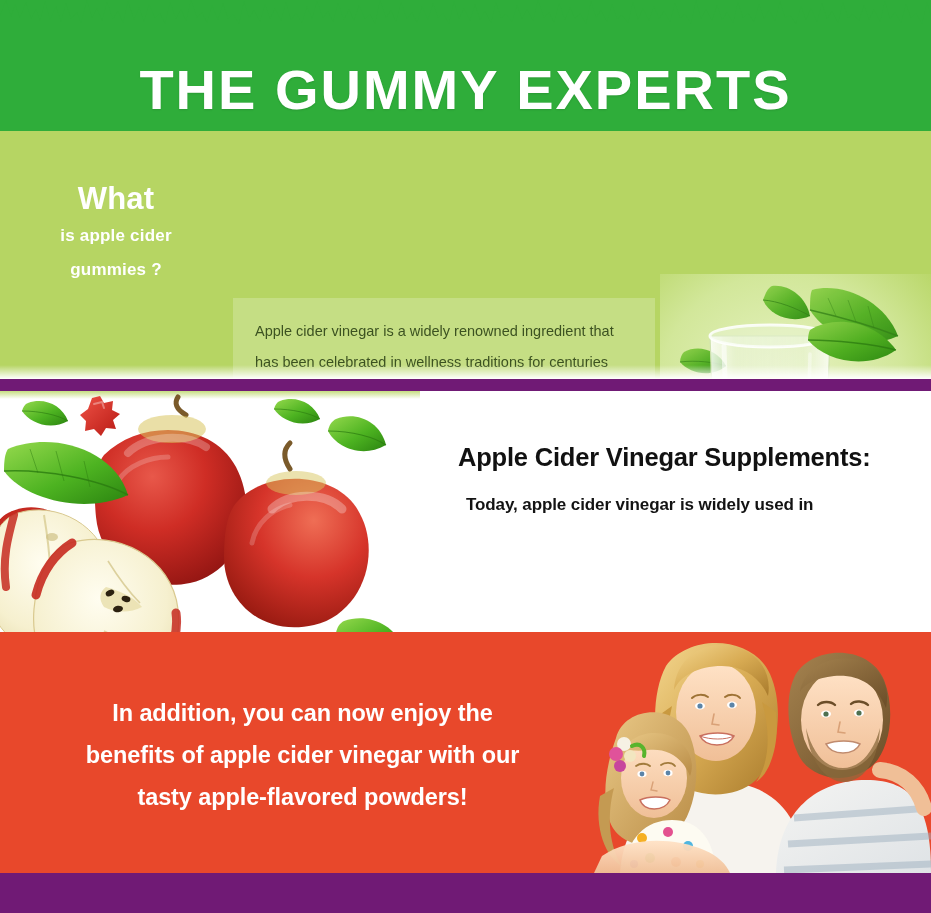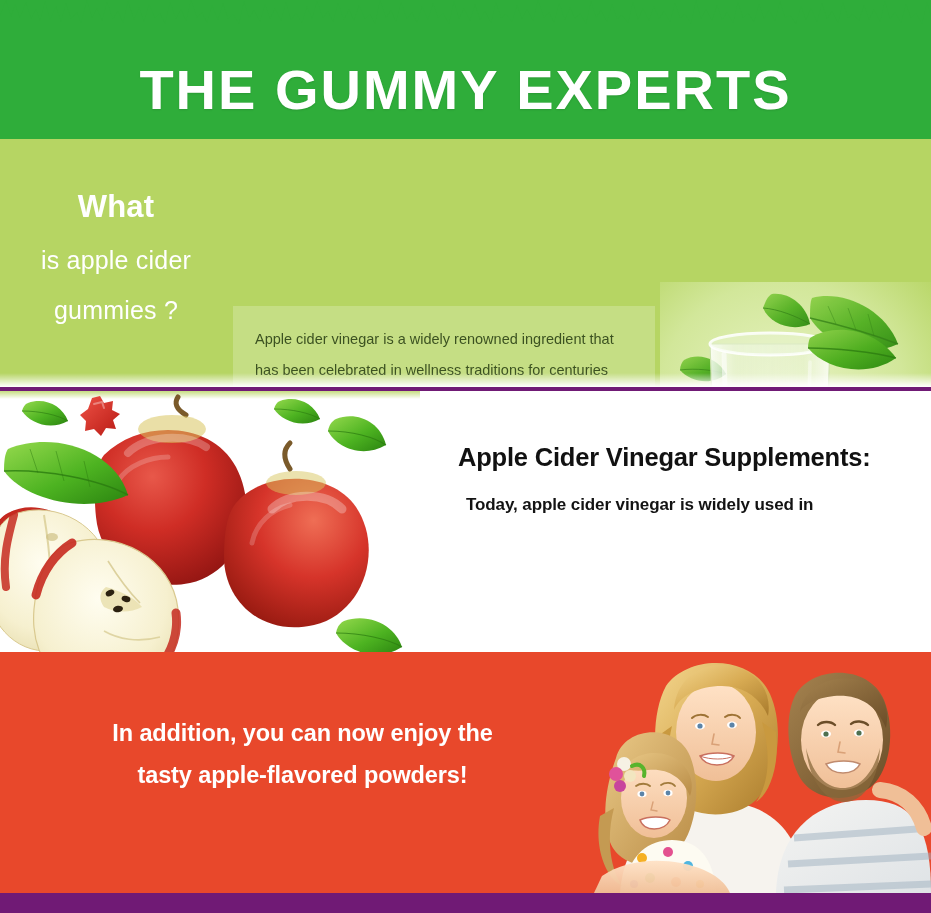--- a/index.html
+++ b/index.html
@@ -45,21 +45,21 @@
     letter-spacing: 2px;
     line-height: 64px;
     font-family: "Liberation Sans", sans-serif;
     text-shadow: 0 1px 2px rgba(0,0,0,0.12);
     white-space: nowrap;
   }
 
   
   .sec-what {
     position: absolute;
-    left: 0; top: 139px;
+    left: 0; top: 131px;
     width: 931px;
     height: 248px;
     background: #b6d563;
     overflow: hidden;
   }
   .sec-what-fade {
     position: absolute;
     left: 0; bottom: 0;
     width: 931px;
     height: 14px;
@@ -74,25 +74,24 @@
   }
   .what-heading .big {
     display: block;
     font-size: 31px;
     font-weight: bold;
     line-height: 40px;
     letter-spacing: 0.2px;
   }
   .what-heading .small {
     display: block;
-    font-size: 25px;
-    font-weight: normal;
+    font-size: 17px;
+    font-weight: bold;
     line-height: 34px;
     letter-spacing: 0.2px;
-    margin-top: 16px;
   }
   .what-box {
     position: absolute;
     left: 233px; top: 167px;
     width: 422px;
     height: 189px;
     background: rgba(255,255,255,0.21);
     box-sizing: border-box;
     padding: 18px 20px 10px 22px;
   }
@@ -147,21 +146,21 @@
     color: #131313;
     font-size: 17px;
     font-weight: bold;
     line-height: 44px;
     letter-spacing: -0.1px;
   }
 
   
   .sec-red {
     position: absolute;
-    left: 0; top: 652px;
+    left: 0; top: 632px;
     width: 931px;
     height: 241px;
     background: #e8482b;
     overflow: hidden;
   }
   .red-text {
     position: absolute;
     left: 30px; top: 60px;
     width: 545px;
     text-align: center;
@@ -409,20 +408,21 @@
     <div class="supp-text">
       <h2 class="supp-title">Apple Cider Vinegar Supplements:</h2>
       <p class="supp-body">Today, apple cider vinegar is widely used in</p>
     </div>
   </div>
 
   <div class="sec-red">
 
     <div class="red-text">
       <span>In addition, you can now enjoy the</span>
+      <span>benefits of apple cider vinegar with our</span>
       <span>tasty apple-flavored powders!</span>
     </div>
 
     <div class="family-art">
       <svg width="351" height="241" viewBox="0 0 351 241">
         <defs>
           <linearGradient id="hairMom" x1="0" y1="0" x2="1" y2="1">
             <stop offset="0%" stop-color="#f3d68e"></stop>
             <stop offset="50%" stop-color="#d8ab53"></stop>
             <stop offset="100%" stop-color="#a97b2c"></stop>

